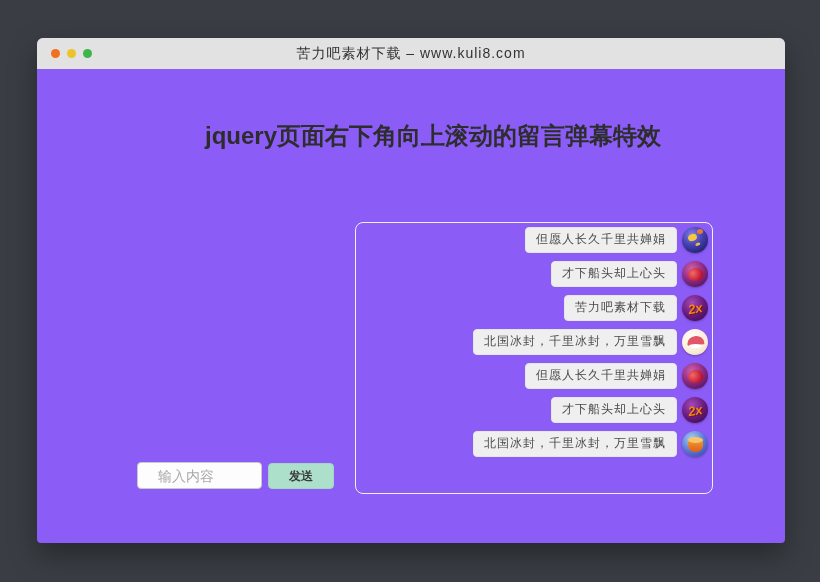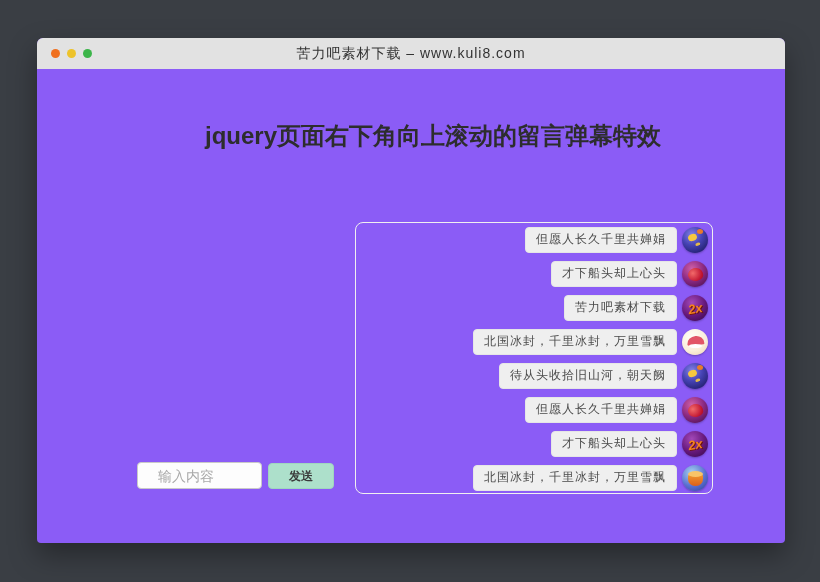--- a/index.html
+++ b/index.html
@@ -145,26 +145,20 @@
           <i class="glyph">2x</i>
         </span>
     </div>
     <div class="row">
       <span class="bubble">北国冰封，千里冰封，万里雪飘</span>
       <span class="avatar" data-avatar="dolphin">
           <i class="glyph"></i>
         </span>
     </div>
     <div class="row">
-      <span class="bubble">待从头收拾旧山河，朝天阙</span>
-      <span class="avatar" data-avatar="bomb">
-          <i class="glyph"></i>
-        </span>
-    </div>
-    <div class="row">
       <span class="bubble">但愿人长久千里共婵娟</span>
       <span class="avatar" data-avatar="boxing-glove">
           <i class="glyph"></i>
         </span>
     </div>
     <div class="row">
       <span class="bubble">才下船头却上心头</span>
       <span class="avatar" data-avatar="2x-badge">
           <i class="glyph">2x</i>
         </span>

